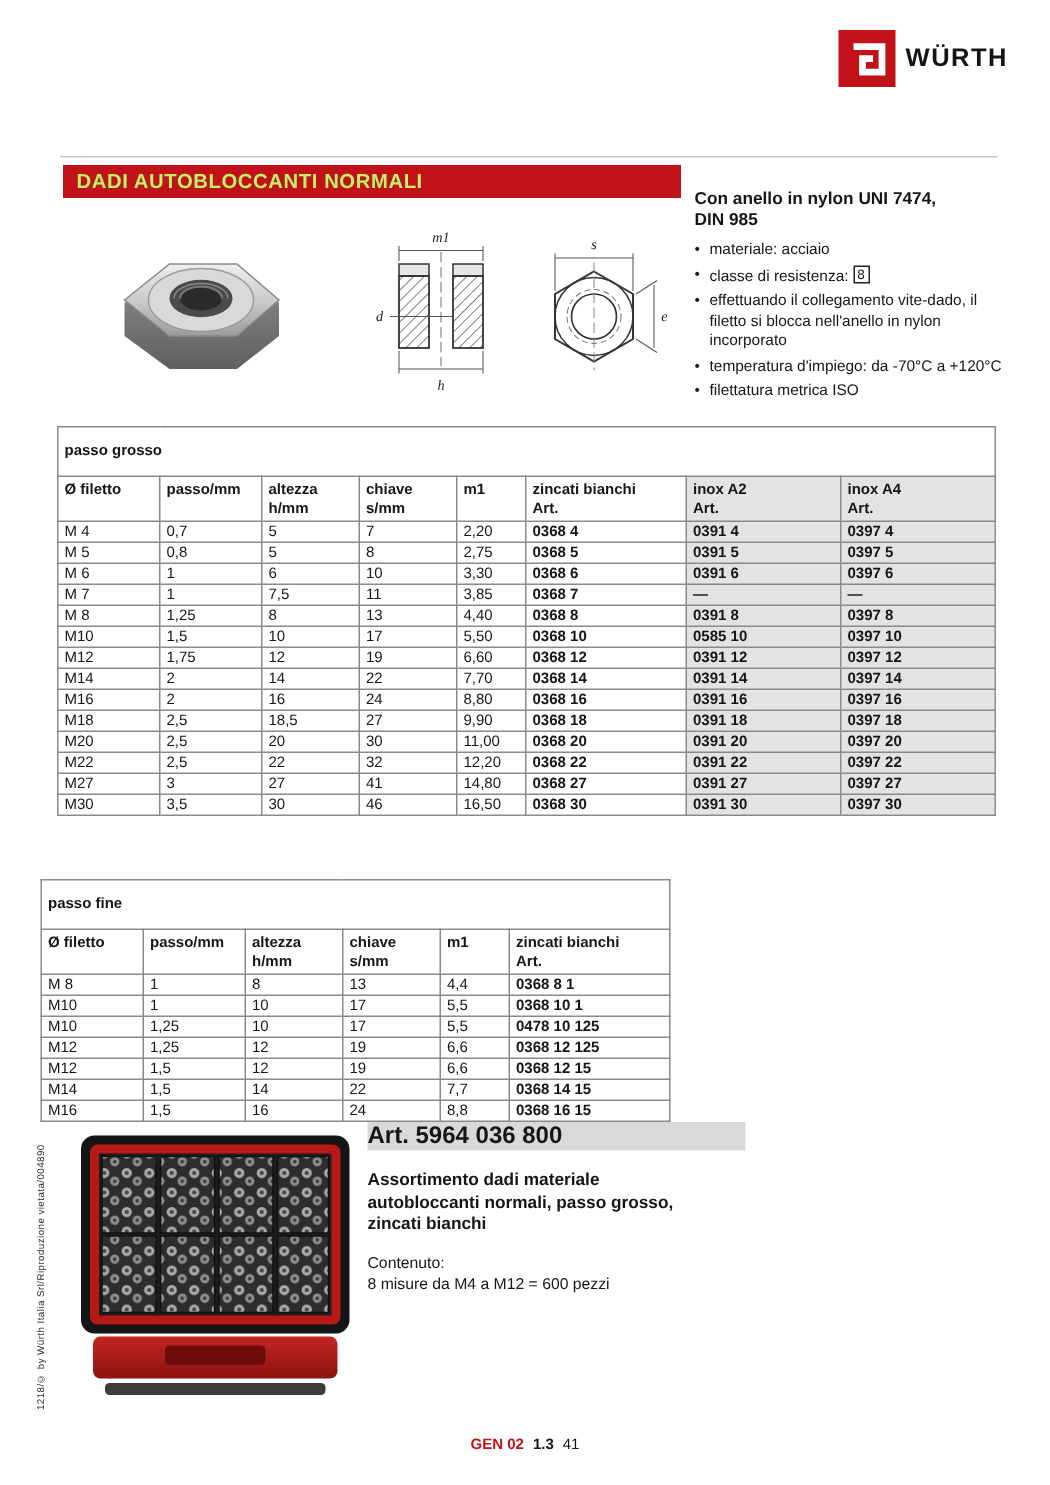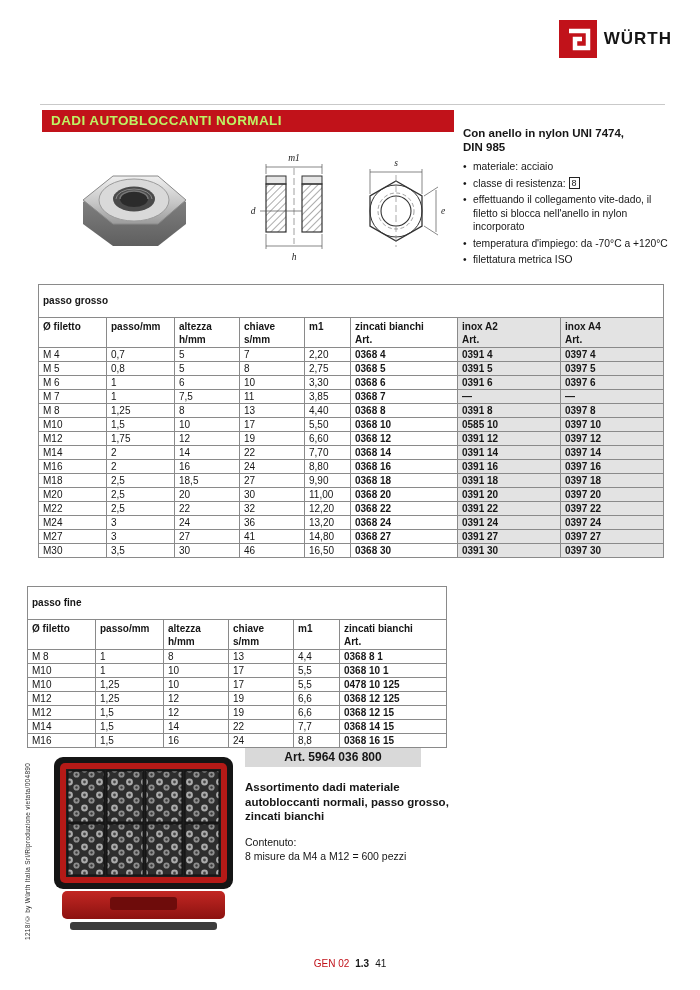--- a/index.html
+++ b/index.html
@@ -35,32 +35,32 @@
   #table2 { left:27px; top:586px; width:419px; }
   th,td { border:1px solid #8a8a8a; padding:0 4px; text-align:left; }
   td { height:14px; line-height:13px; }
   th.caption-cell { font-weight:bold; font-size:10px; height:33px; line-height:14px; }
   th.head-cell { font-weight:bold; white-space:pre-line; vertical-align:top; height:30px; line-height:13px; padding-top:2px; }
   td.shade, th.shade { background:var(--shade,#e3e3e3); }
   td.art { font-weight:bold; }
   
   .box-img { position:absolute; left:50px; top:752px; }
   .bottom-text { position:absolute; left:245px; top:748px; width:218px; }
-  .art-bar { background:var(--bar,#d9d9d9); width:176px; height:19px; line-height:19px; text-align:center; font-weight:bold; font-size:12px; }
+  .art-bar { background:var(--bar,#d9d9d9); width:252px; height:19px; line-height:19px; text-align:left; font-weight:bold; font-size:16px; }
   .assort-title { margin-top:13px; font-weight:bold; font-size:11.5px; line-height:14.5px; width:205px; }
   .content-label { margin-top:11px; font-size:10.5px; line-height:14px; }
   .content-value { font-size:10.5px; line-height:14px; }
   
   .side-text {
     position:absolute; left:24px; top:772px; height:168px;
     writing-mode:vertical-rl; transform:rotate(180deg);
     font-size:6.5px; color:#2a2a2a; letter-spacing:.3px; white-space:nowrap;
   }
   .footer { position:absolute; left:0; right:0; top:958px; text-align:center; font-size:10px; }
-  .footer .f-red { color:var(--red,#c1121a); font-weight:normal; margin-right:6px; }
+  .footer .f-red { color:var(--red,#c1121a); font-weight:bold; margin-right:6px; }
   .footer .f-bold { font-weight:bold; margin-right:6px; }
 </style>
 </head>
 <body>
 
 <div class="page">
 
   <div class="logo">
     <div class="logo-mark">
       <svg width="38" height="38" viewBox="0 0 38 38" aria-hidden="true">
@@ -296,30 +296,20 @@
         </tr>
         <tr>
           <td>M22</td>
           <td>2,5</td>
           <td>22</td>
           <td>32</td>
           <td>12,20</td>
           <td class="art">0368 22</td>
           <td class="shade art">0391 22</td>
           <td class="shade art">0397 22</td>
-        </tr>
-        <tr>
-          <td>M24</td>
-          <td>3</td>
-          <td>24</td>
-          <td>36</td>
-          <td>13,20</td>
-          <td class="art">0368 24</td>
-          <td class="shade art">0391 24</td>
-          <td class="shade art">0397 24</td>
         </tr>
         <tr>
           <td>M27</td>
           <td>3</td>
           <td>27</td>
           <td>41</td>
           <td>14,80</td>
           <td class="art">0368 27</td>
           <td class="shade art">0391 27</td>
           <td class="shade art">0397 27</td>

